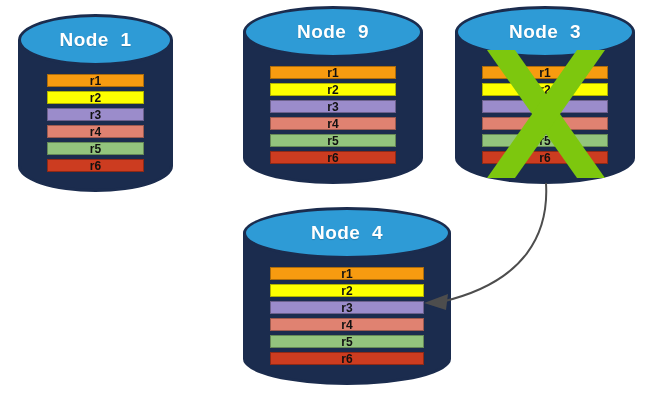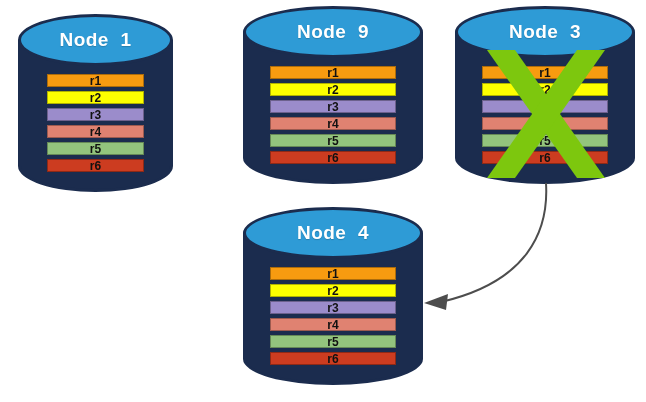--- a/index.html
+++ b/index.html
@@ -138,21 +138,21 @@
           <span>r6</span>
         </div>
     </div>
 
     <svg class="x-overlay" style="left:32px;top:40px;" width="118" height="140" viewBox="0 0 118 140">
       <polygon points="0,4 28,4 118,132 90,132" fill="#7dc70e"></polygon>
       <polygon points="90,4 118,4 28,132 0,132" fill="#7dc70e"></polygon>
     </svg>
   </div>
 
-  <div class="node" style="left:243px;top:207px;width:180px;height:178px;">
+  <div class="node" style="left:243px;top:207px;width:208px;height:178px;">
     <div class="cyl-body rad" style="top:26px;height:152px;"></div>
     <div class="cyl-top" style="height:52px;">
       <span class="cyl-title" style="font-size:19px;">Node  4</span>
     </div>
     <div class="rows" style="top:60px;left:27px;right:27px;">
       <div class="row" style="background:#f79b10;">
           <span>r1</span>
         </div>
       <div class="row" style="background:#fdff00;">
           <span>r2</span>

